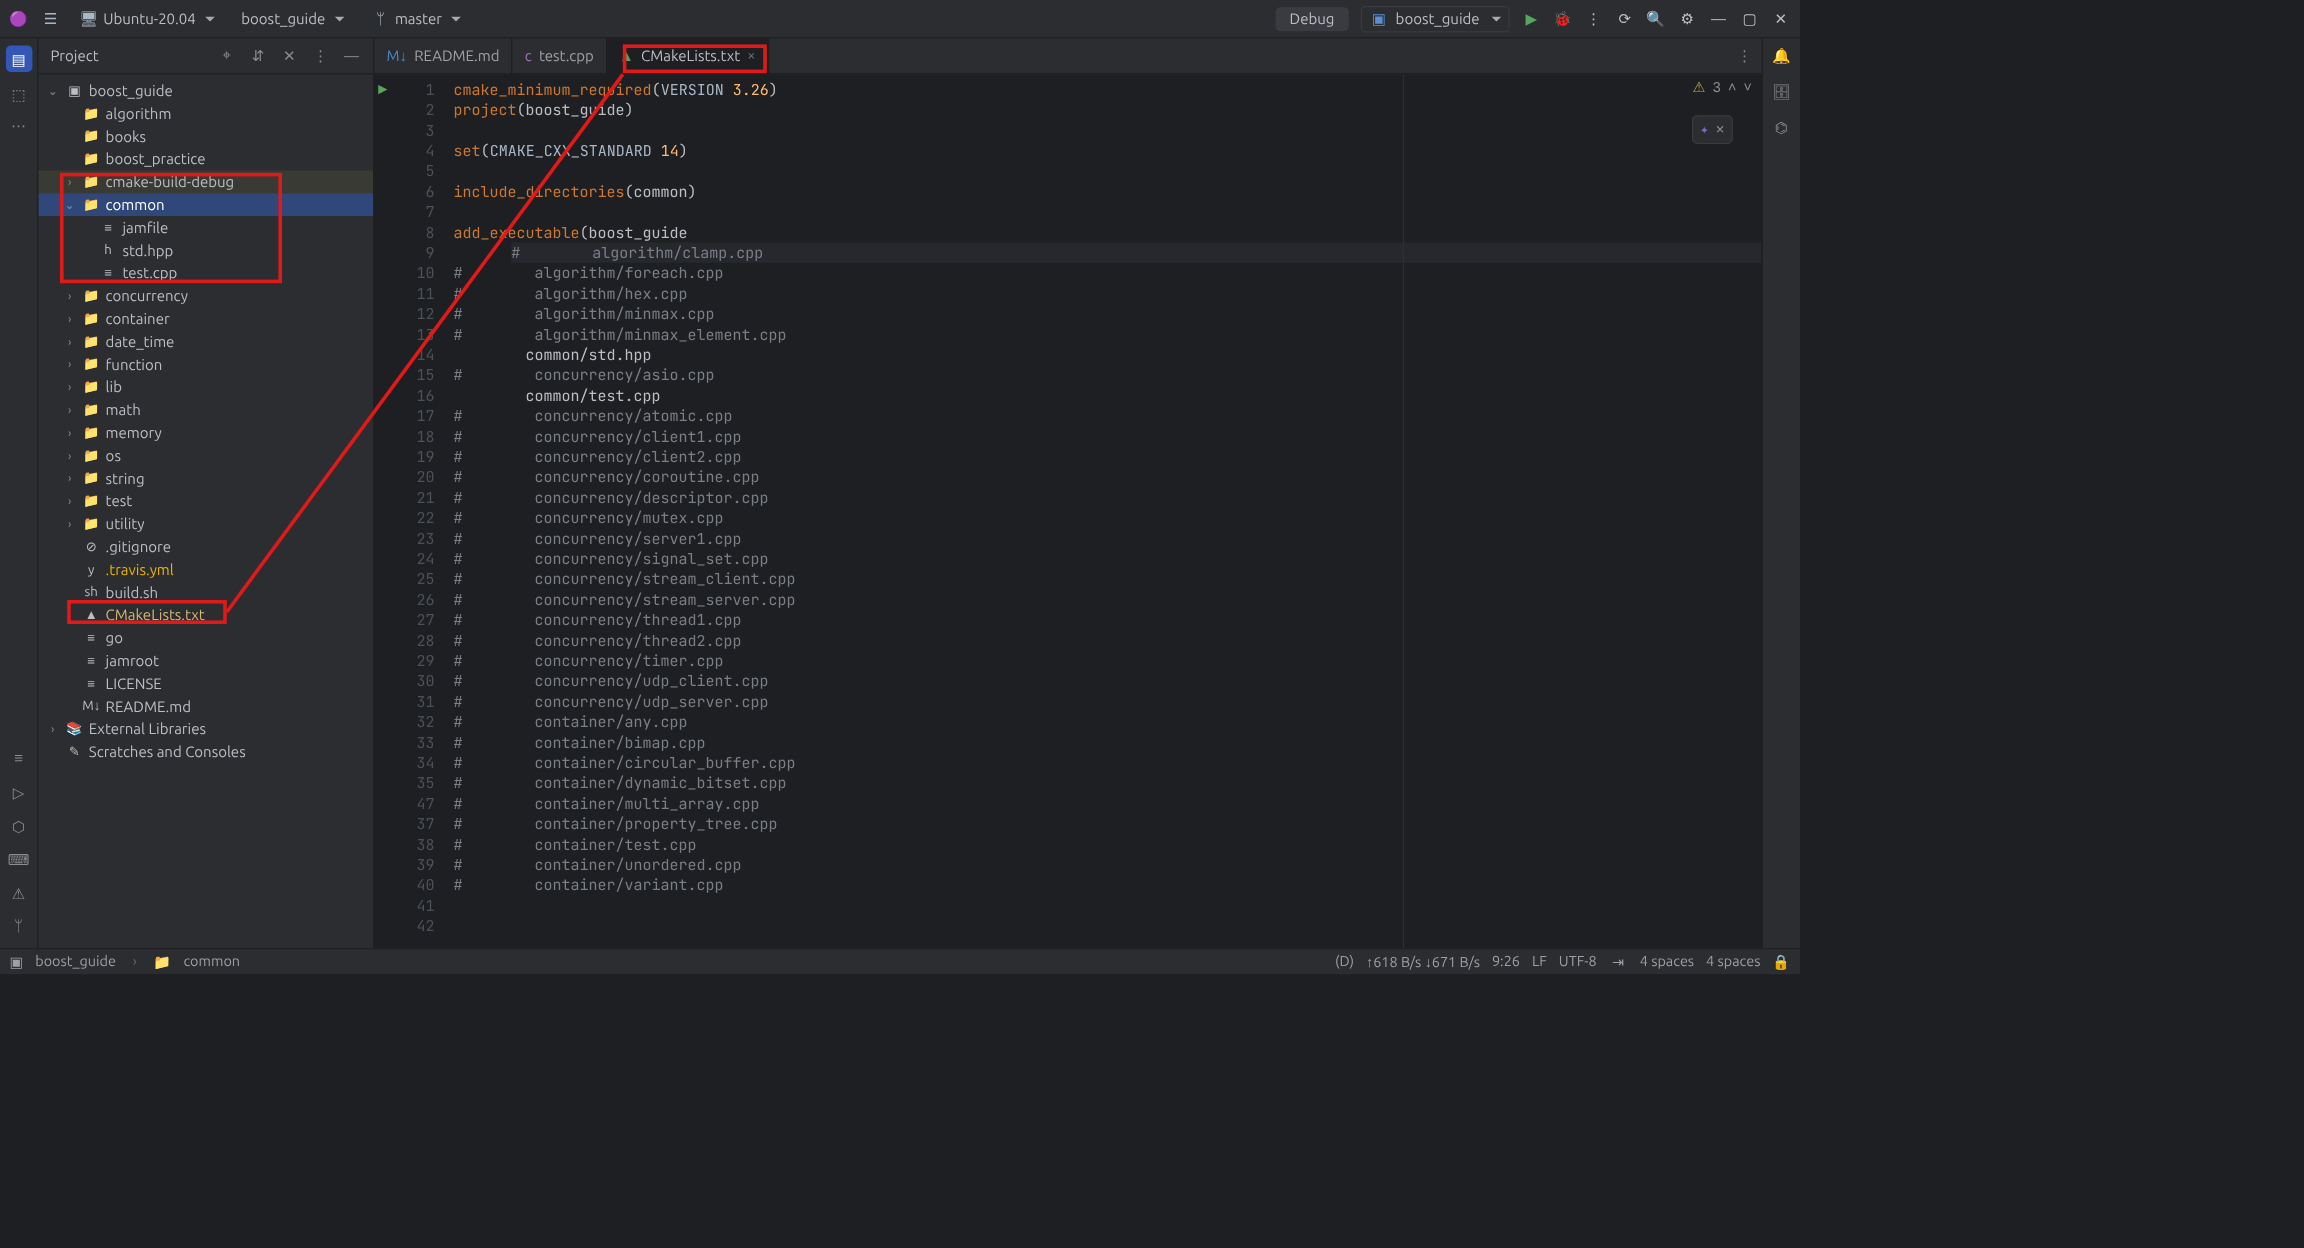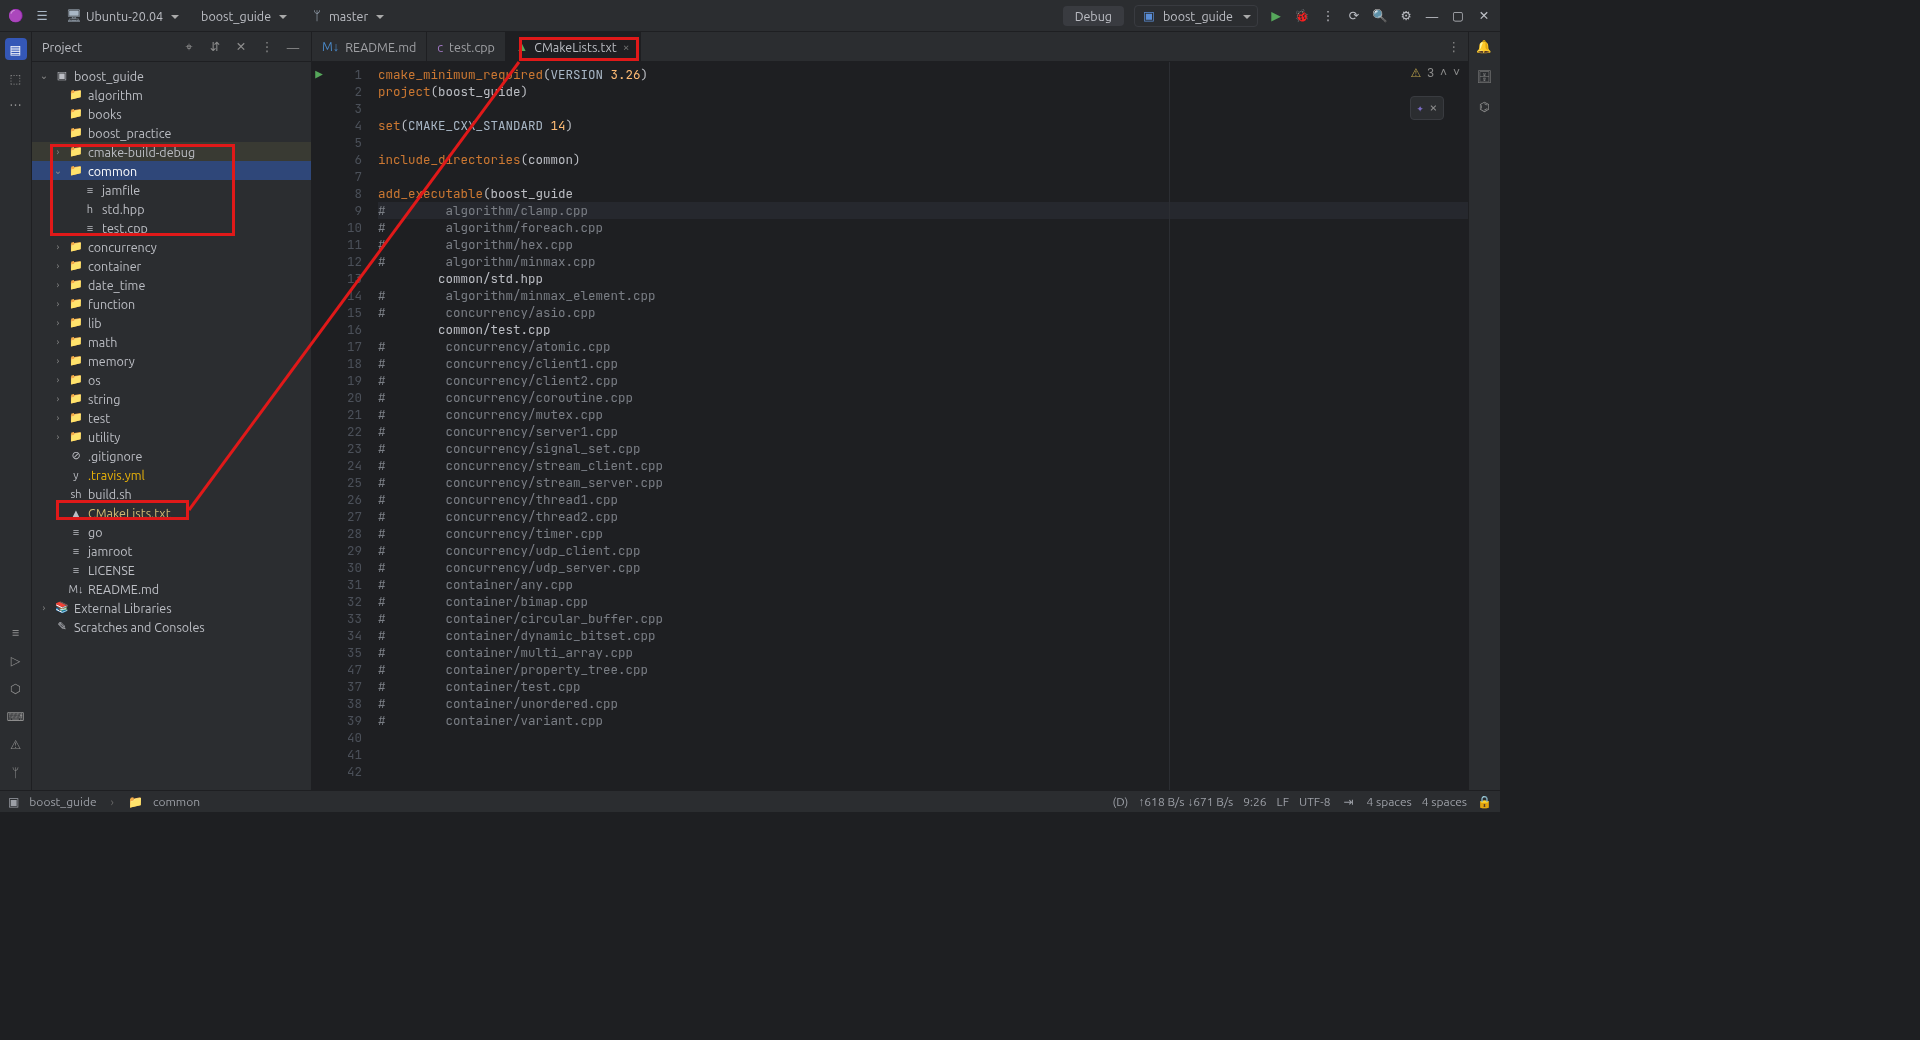--- a/index.html
+++ b/index.html
@@ -86,21 +86,21 @@
 .tab { display:flex; align-items:center; gap:6px; padding:0 10px; color:#9fa0a4; border-right:1px solid #1e1f22; cursor:pointer; position:relative;}
 .tab.active { background:#1e1f22; color:#bcbec4; }
 .tab .close { color:#777; font-size:12px; }
 .tabs .tab-actions { margin-left:auto; display:flex; align-items:center; padding:0 8px; color:#888;}
 
 .editor-body { flex:1; display:flex; position:relative; font-family:"JetBrains Mono",Consolas,monospace; font-size:12.5px; overflow:hidden;}
 .gutter { width:48px; text-align:right; color:#4b5059; padding:4px 12px 4px 0; user-select:none; line-height:17px;}
 .run-gutter { width:14px; padding-top:4px; line-height:17px; color:#56a75b; text-align:center;}
 .code { flex:1; padding:4px 0 4px 4px; line-height:17px; position:relative; }
 .code-line { height:17px; white-space:pre; }
-.code-line.cur { background:#26282e; }
+.code-line.cur { background:#26282e;margin-left:48px; }
 .margin-80 { position:absolute; top:0; bottom:0; left:795px; width:1px; background:#2c2e33; }
 
 
 .kw{color:#cc7832}.num{color:#fdba74}.cmt{color:#7a7e85}.id{color:#a9b7c6}
 
 
 .inspect { position:absolute; top:4px; right:8px; display:flex; align-items:center; gap:6px; color:#8c8c8c; font-family:sans-serif; font-size:12px;}
 .inspect .warn{color:#c2a84d}
 .float-box { position:absolute; top:34px; right:24px; background:#2b2d30; border:1px solid #393b40; border-radius:4px; padding:3px 6px; display:flex; gap:6px; align-items:center; color:#8c8c8c; font-size:12px;}
 
@@ -452,28 +452,29 @@
         <div class="code-line"></div>
         <div class="code-line"><span class="kw">set</span>(<span class="id">CMAKE_CXX_STANDARD</span> <span class="num">14</span>)</div>
         <div class="code-line"></div>
         <div class="code-line"><span class="kw">include_directories</span>(common)</div>
         <div class="code-line"></div>
         <div class="code-line"><span class="kw">add_executable</span>(boost_guide</div>
         <div class="code-line cur"><span class="cmt">#        algorithm/clamp.cpp</span></div>
         <div class="code-line"><span class="cmt">#        algorithm/foreach.cpp</span></div>
         <div class="code-line"><span class="cmt">#        algorithm/hex.cpp</span></div>
         <div class="code-line"><span class="cmt">#        algorithm/minmax.cpp</span></div>
+        <div class="code-line"><span class="cmt">#        algorithm/minmax_element.cpp</span></div>
         <div class="code-line">        common/std.hpp</div>
-        <div class="code-line"><span class="cmt">#        algorithm/minmax_element.cpp</span></div>
         <div class="code-line"><span class="cmt">#        concurrency/asio.cpp</span></div>
         <div class="code-line">        common/test.cpp</div>
         <div class="code-line"><span class="cmt">#        concurrency/atomic.cpp</span></div>
         <div class="code-line"><span class="cmt">#        concurrency/client1.cpp</span></div>
         <div class="code-line"><span class="cmt">#        concurrency/client2.cpp</span></div>
         <div class="code-line"><span class="cmt">#        concurrency/coroutine.cpp</span></div>
+        <div class="code-line"><span class="cmt">#        concurrency/descriptor.cpp</span></div>
         <div class="code-line"><span class="cmt">#        concurrency/mutex.cpp</span></div>
         <div class="code-line"><span class="cmt">#        concurrency/server1.cpp</span></div>
         <div class="code-line"><span class="cmt">#        concurrency/signal_set.cpp</span></div>
         <div class="code-line"><span class="cmt">#        concurrency/stream_client.cpp</span></div>
         <div class="code-line"><span class="cmt">#        concurrency/stream_server.cpp</span></div>
         <div class="code-line"><span class="cmt">#        concurrency/thread1.cpp</span></div>
         <div class="code-line"><span class="cmt">#        concurrency/thread2.cpp</span></div>
         <div class="code-line"><span class="cmt">#        concurrency/timer.cpp</span></div>
         <div class="code-line"><span class="cmt">#        concurrency/udp_client.cpp</span></div>
         <div class="code-line"><span class="cmt">#        concurrency/udp_server.cpp</span></div>

